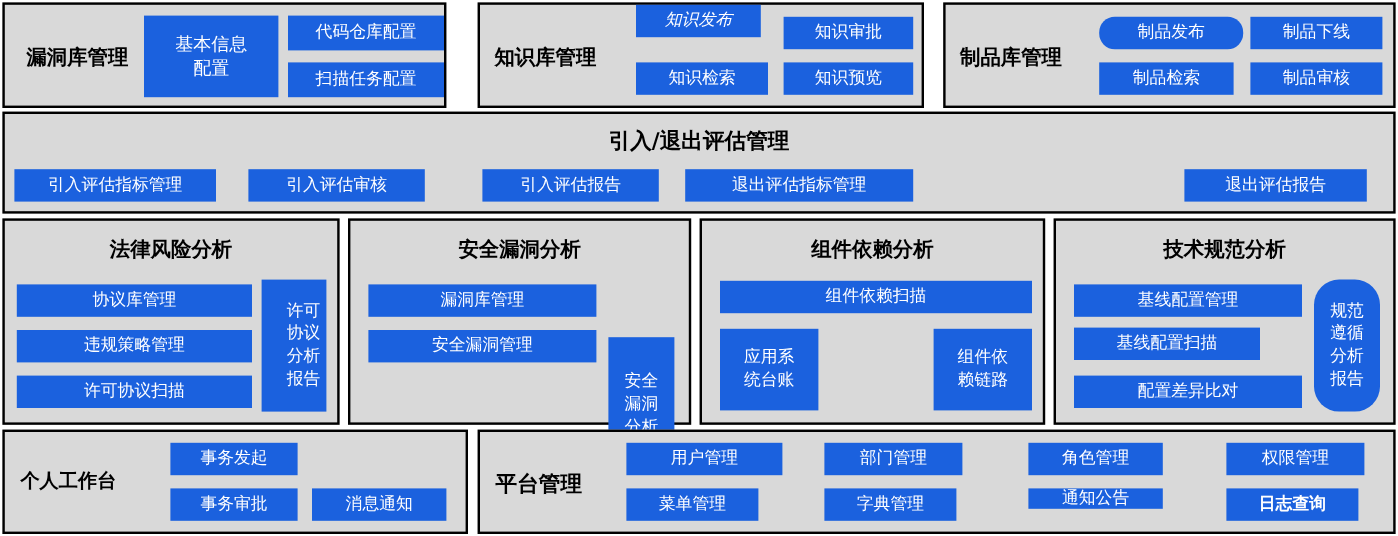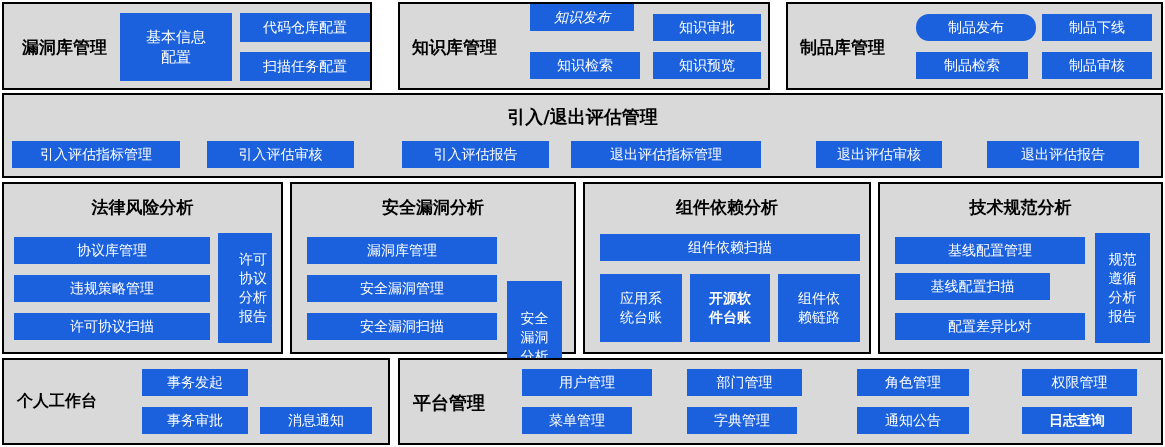--- a/index.html
+++ b/index.html
@@ -51,80 +51,76 @@
     <div class="btn" style="left:128px;top:48px;width:112px;height:27px;">制品检索</div>
     <div class="btn" style="left:254px;top:48px;width:110px;height:27px;">制品审核</div>
   </div>
 
   <div class="panel" style="left:2px;top:93px;width:1161px;height:85px;">
     <div class="title center" style="top:10px;font-size:18px;">引入/退出评估管理</div>
     <div class="btn" style="left:8px;top:46px;width:168px;height:27px;">引入评估指标管理</div>
     <div class="btn" style="left:203px;top:46px;width:147px;height:27px;">引入评估审核</div>
     <div class="btn" style="left:398px;top:46px;width:147px;height:27px;">引入评估报告</div>
     <div class="btn" style="left:567px;top:46px;width:190px;height:27px;">退出评估指标管理</div>
-    <div class="btn" style="left:812px;top:46px;width:126px;height:27px;">退出评估审核</div>
     <div class="btn" style="left:983px;top:46px;width:152px;height:27px;">退出评估报告</div>
   </div>
 
   <div class="panel" style="left:2px;top:182px;width:281px;height:172px;">
     <div class="title center" style="top:12px;text-align:center;">法律风险分析</div>
     <div class="btn" style="left:10px;top:53px;width:196px;height:27px;">协议库管理</div>
     <div class="btn" style="left:10px;top:91px;width:196px;height:27px;">违规策略管理</div>
     <div class="btn" style="left:10px;top:129px;width:196px;height:27px;">许可协议扫描</div>
     <div class="btn" style="left:214px;top:49px;width:54px;height:110px;padding-left:16px;">许可
 协议
 分析
 报告</div>
   </div>
 
   <div class="panel" style="left:290px;top:182px;width:286px;height:172px;">
     <div class="title center" style="top:12px;">安全漏洞分析</div>
     <div class="btn" style="left:15px;top:53px;width:190px;height:27px;">漏洞库管理</div>
     <div class="btn" style="left:15px;top:91px;width:190px;height:27px;">安全漏洞管理</div>
-    <div class="btn" style="left:15px;top:129px;width:190px;height:27px;">安全漏洞扫描</div>
     <div class="btn" style="left:215px;top:49px;width:55px;height:132px;margin-top:48px;">安全
 漏洞
 分析
 报告</div>
   </div>
 
   <div class="panel" style="left:583px;top:182px;width:288px;height:172px;">
     <div class="title center" style="top:12px;">组件依赖分析</div>
     <div class="btn" style="left:15px;top:50px;width:260px;height:27px;">组件依赖扫描</div>
     <div class="btn" style="left:15px;top:90px;width:82px;height:68px;">应用系
 统台账</div>
-    <div class="btn" style="left:105px;top:90px;width:80px;height:68px;font-weight:bold;">开源软
-件台账</div>
     <div class="btn" style="left:193px;top:90px;width:82px;height:68px;">组件依
 赖链路</div>
   </div>
 
   <div class="panel" style="left:878px;top:182px;width:285px;height:172px;">
     <div class="title center" style="top:12px;">技术规范分析</div>
     <div class="btn" style="left:15px;top:53px;width:190px;height:27px;">基线配置管理</div>
     <div class="btn" style="left:15px;top:89px;width:155px;height:27px;text-align:right;">基线配置扫描</div>
     <div class="btn" style="left:15px;top:129px;width:190px;height:27px;">配置差异比对</div>
-    <div class="btn" style="left:215px;top:49px;width:55px;height:110px;">规范
+    <div class="btn" style="left:215px;top:49px;width:55px;height:110px;border-radius:21px;">规范
 遵循
 分析
 报告</div>
   </div>
 
   <div class="panel" style="left:2px;top:358px;width:388px;height:87px;">
     <div class="title" style="left:13px;top:31px;font-size:16px;">个人工作台</div>
     <div class="btn" style="left:138px;top:9px;width:106px;height:27px;">事务发起</div>
     <div class="btn" style="left:138px;top:47px;width:106px;height:27px;">事务审批</div>
     <div class="btn" style="left:256px;top:47px;width:112px;height:27px;">消息通知</div>
   </div>
 
   <div class="panel" style="left:398px;top:358px;width:765px;height:87px;">
     <div class="title" style="left:13px;top:31px;font-size:18px;">平台管理</div>
     <div class="btn" style="left:287px;top:9px;width:115px;height:27px;">部门管理</div>
     <div class="btn" style="left:122px;top:9px;width:130px;height:27px;">用户管理</div>
     <div class="btn" style="left:622px;top:9px;width:115px;height:27px;">权限管理</div>
     <div class="btn" style="left:457px;top:9px;width:112px;height:27px;">角色管理</div>
     <div class="btn" style="left:122px;top:47px;width:110px;height:27px;">菜单管理</div>
     <div class="btn" style="left:287px;top:47px;width:110px;height:27px;">字典管理</div>
-    <div class="btn" style="left:457px;top:47px;width:112px;height:27px;">通知公告</div>
+    <div class="btn" style="left:457px;top:47px;width:112px;height:17px;">通知公告</div>
     <div class="btn" style="left:622px;top:47px;width:110px;height:27px;font-weight:bold;">日志查询</div>
   </div>
 
 </div>
 
 </body></html>

